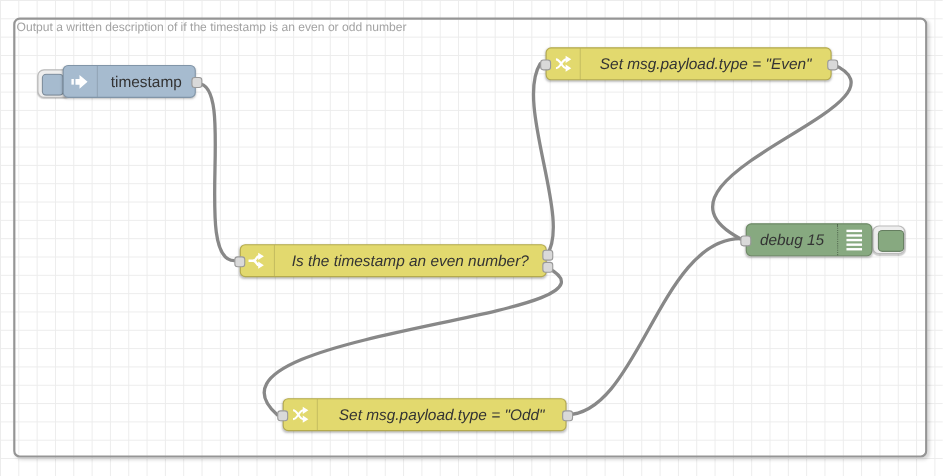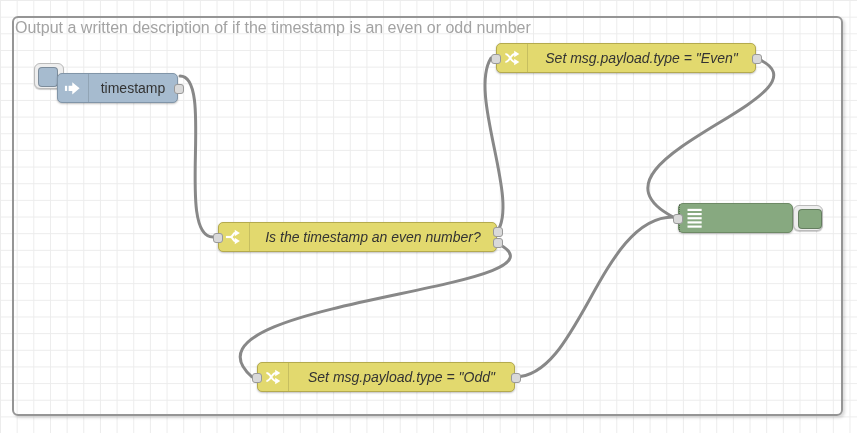--- a/index.html
+++ b/index.html
@@ -13,21 +13,21 @@
     background-size:16.66px 16.66px;
   }
   .flow-border{
     position:absolute;left:12px;top:16px;width:827px;height:396px;
     border:2px solid #959595;border-radius:6px;
     box-shadow:2px 2px 3px rgba(0,0,0,0.15);
     pointer-events:none;
   }
   .comment{
     position:absolute;left:15px;top:19px;
-    font-size:16px;color:#a3a3a3;white-space:nowrap;
+    font-size:11px;color:#a3a3a3;white-space:nowrap;
   }
   .wires{position:absolute;left:0;top:0;}
   .wire{fill:none;stroke-width:3;stroke-linecap:round;}
   .node{
     position:absolute;height:30px;border-radius:5px;
     border:1.5px solid #999;box-sizing:border-box;
     box-shadow:0 1px 2px rgba(0,0,0,0.25);
     display:flex;align-items:stretch;
   }
   .node .icon-box{
@@ -71,21 +71,21 @@
   </svg>
 
   <div class="flow-border"></div>
 
   <div class="comment">Output a written description of if the timestamp is an even or odd number</div>
 
   <div class="side-button left" style="left:34px;top:63px;">
     <div class="inner" style="background-color: rgb(166, 187, 207);"></div>
   </div>
 
-  <div class="node" style="left: 57px; top: 73px; width: 121px; background-color: rgb(166, 187, 207); border-color: rgb(129, 149, 168);">
+  <div class="node" style="left: 57px; top: 59px; width: 121px; background-color: rgb(166, 187, 207); border-color: rgb(129, 149, 168);">
     <div class="icon-box">
       <svg width="22" height="22" viewBox="0 0 30 30">
         <rect x="4" y="12" width="3" height="7" fill="#fff"></rect>
         <path d="M9 12 h5 v-5 l10 8.5 -10 8.5 v-5 h-5 z" fill="#fff"></path>
       </svg>
     </div>
     <div class="label">timestamp</div>
     <div class="port" style="left:116px;top:10px;"></div>
   </div>
 
@@ -131,20 +131,21 @@
     <div class="label italic">Set msg.payload.type = "Odd"</div>
     <div class="port" style="left:-6px;top:10px;"></div>
     <div class="port" style="left:253px;top:10px;"></div>
   </div>
 
   <div class="side-button right" style="left:793px;top:205px;">
     <div class="inner" style="background-color: rgb(135, 169, 128);"></div>
   </div>
 
   <div class="node" style="left: 678px; top: 203px; width: 115px; background-color: rgb(135, 169, 128); border-color: rgb(110, 138, 102);">
+    <div class="label italic">debug 15</div>
     <div class="icon-box right-side">
       <svg width="20" height="24" viewBox="0 0 24 28">
         <rect x="3" y="3" width="17" height="2.6" fill="#fff"></rect>
         <rect x="3" y="8" width="17" height="2.6" fill="#fff"></rect>
         <rect x="3" y="13" width="17" height="2.6" fill="#fff"></rect>
         <rect x="3" y="18" width="17" height="2.6" fill="#fff"></rect>
         <rect x="3" y="23" width="17" height="2.6" fill="#fff"></rect>
       </svg>
     </div>
     <div class="port" style="left:-6px;top:10px;"></div>

